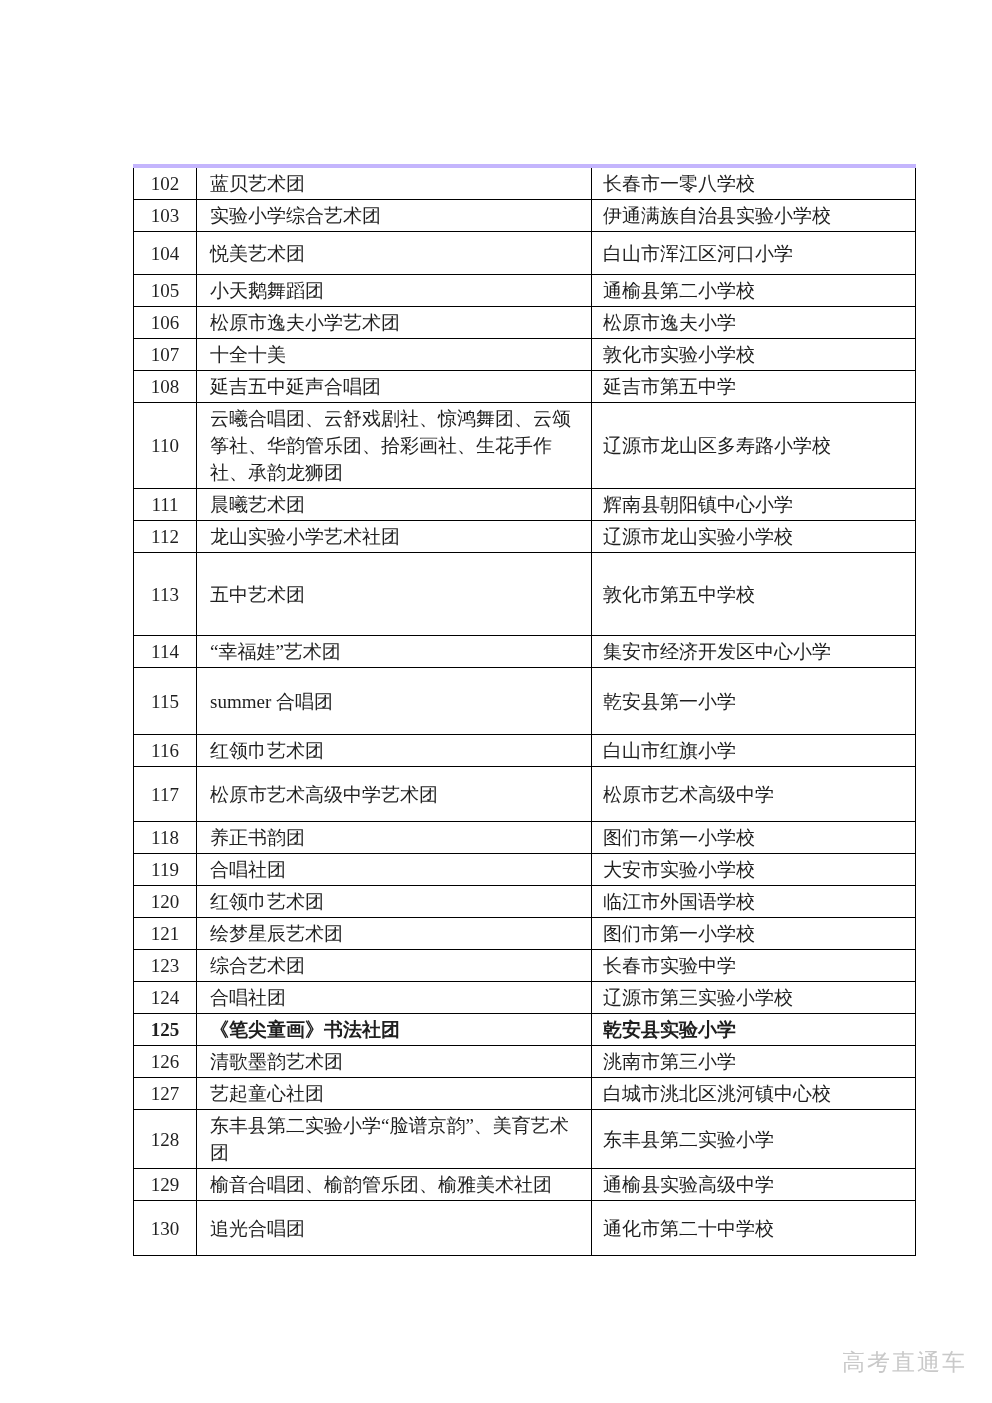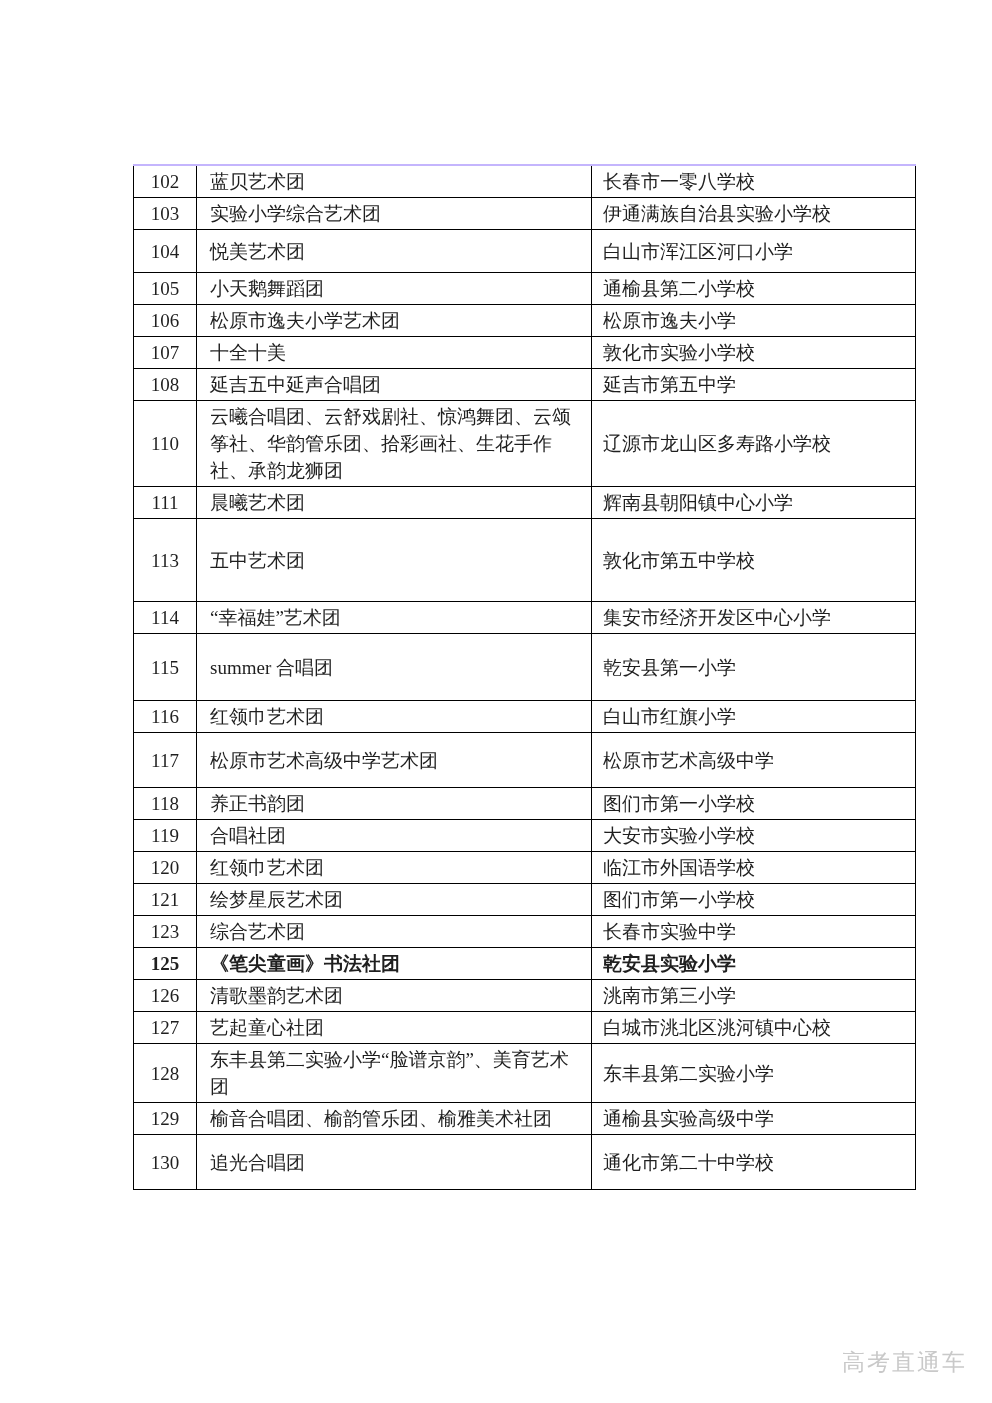--- a/index.html
+++ b/index.html
@@ -21,21 +21,21 @@
     color: #1f1f1f;
     font-size: 19px;
   }
   .doc-table td {
     border: 1px solid #000000;
     vertical-align: middle;
     line-height: 27px;
     padding: 2px 8px 2px 13px;
     word-break: break-all;
   }
-  .doc-table tr:first-child td { border-top: 2px solid #c4b5fd; }
+  .doc-table tr:first-child td { border-top: 4px solid #c4b5fd; }
   td.col-num {
     width: 58px;
     text-align: center;
     padding: 2px 2px;
   }
   td.col-group { width: 373px; }
   td.col-school { width: 304px; padding-left: 11px; }
   .watermark {
     position: absolute;
     right: 25px;
@@ -89,20 +89,25 @@
       <tr style="height: 83px;">
         <td class="col-num">110</td>
         <td class="col-group">云曦合唱团、云舒戏剧社、惊鸿舞团、云颂筝社、华韵管乐团、拾彩画社、生花手作社、承韵龙狮团</td>
         <td class="col-school">辽源市龙山区多寿路小学校</td>
       </tr>
       <tr style="height: 29px;">
         <td class="col-num">111</td>
         <td class="col-group">晨曦艺术团</td>
         <td class="col-school">辉南县朝阳镇中心小学</td>
       </tr>
+      <tr style="height: 29px;">
+        <td class="col-num">112</td>
+        <td class="col-group">龙山实验小学艺术社团</td>
+        <td class="col-school">辽源市龙山实验小学校</td>
+      </tr>
       <tr style="height: 83px;">
         <td class="col-num">113</td>
         <td class="col-group">五中艺术团</td>
         <td class="col-school">敦化市第五中学校</td>
       </tr>
       <tr style="height: 29px;">
         <td class="col-num">114</td>
         <td class="col-group">“幸福娃”艺术团</td>
         <td class="col-school">集安市经济开发区中心小学</td>
       </tr>
@@ -139,20 +144,25 @@
       <tr style="height: 27px;">
         <td class="col-num">121</td>
         <td class="col-group">绘梦星辰艺术团</td>
         <td class="col-school">图们市第一小学校</td>
       </tr>
       <tr style="height: 27px;">
         <td class="col-num">123</td>
         <td class="col-group">综合艺术团</td>
         <td class="col-school">长春市实验中学</td>
       </tr>
+      <tr style="height: 27px;">
+        <td class="col-num">124</td>
+        <td class="col-group">合唱社团</td>
+        <td class="col-school">辽源市第三实验小学校</td>
+      </tr>
       <tr style="height: 27px; font-weight: bold;">
         <td class="col-num">125</td>
         <td class="col-group">《笔尖童画》书法社团</td>
         <td class="col-school">乾安县实验小学</td>
       </tr>
       <tr style="height: 27px;">
         <td class="col-num">126</td>
         <td class="col-group">清歌墨韵艺术团</td>
         <td class="col-school">洮南市第三小学</td>
       </tr>

